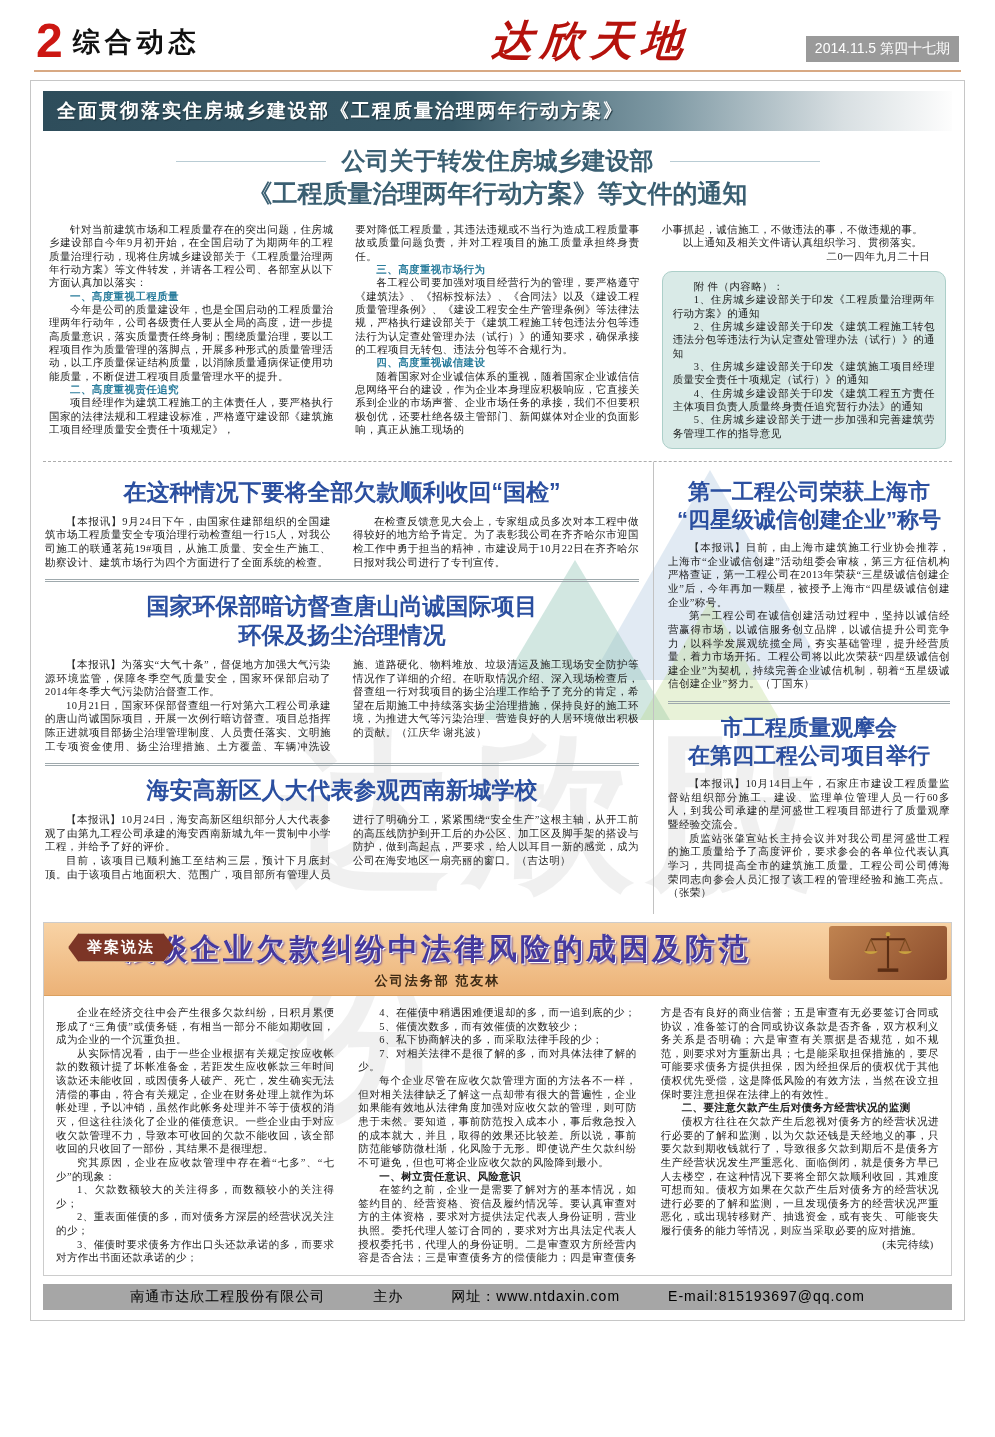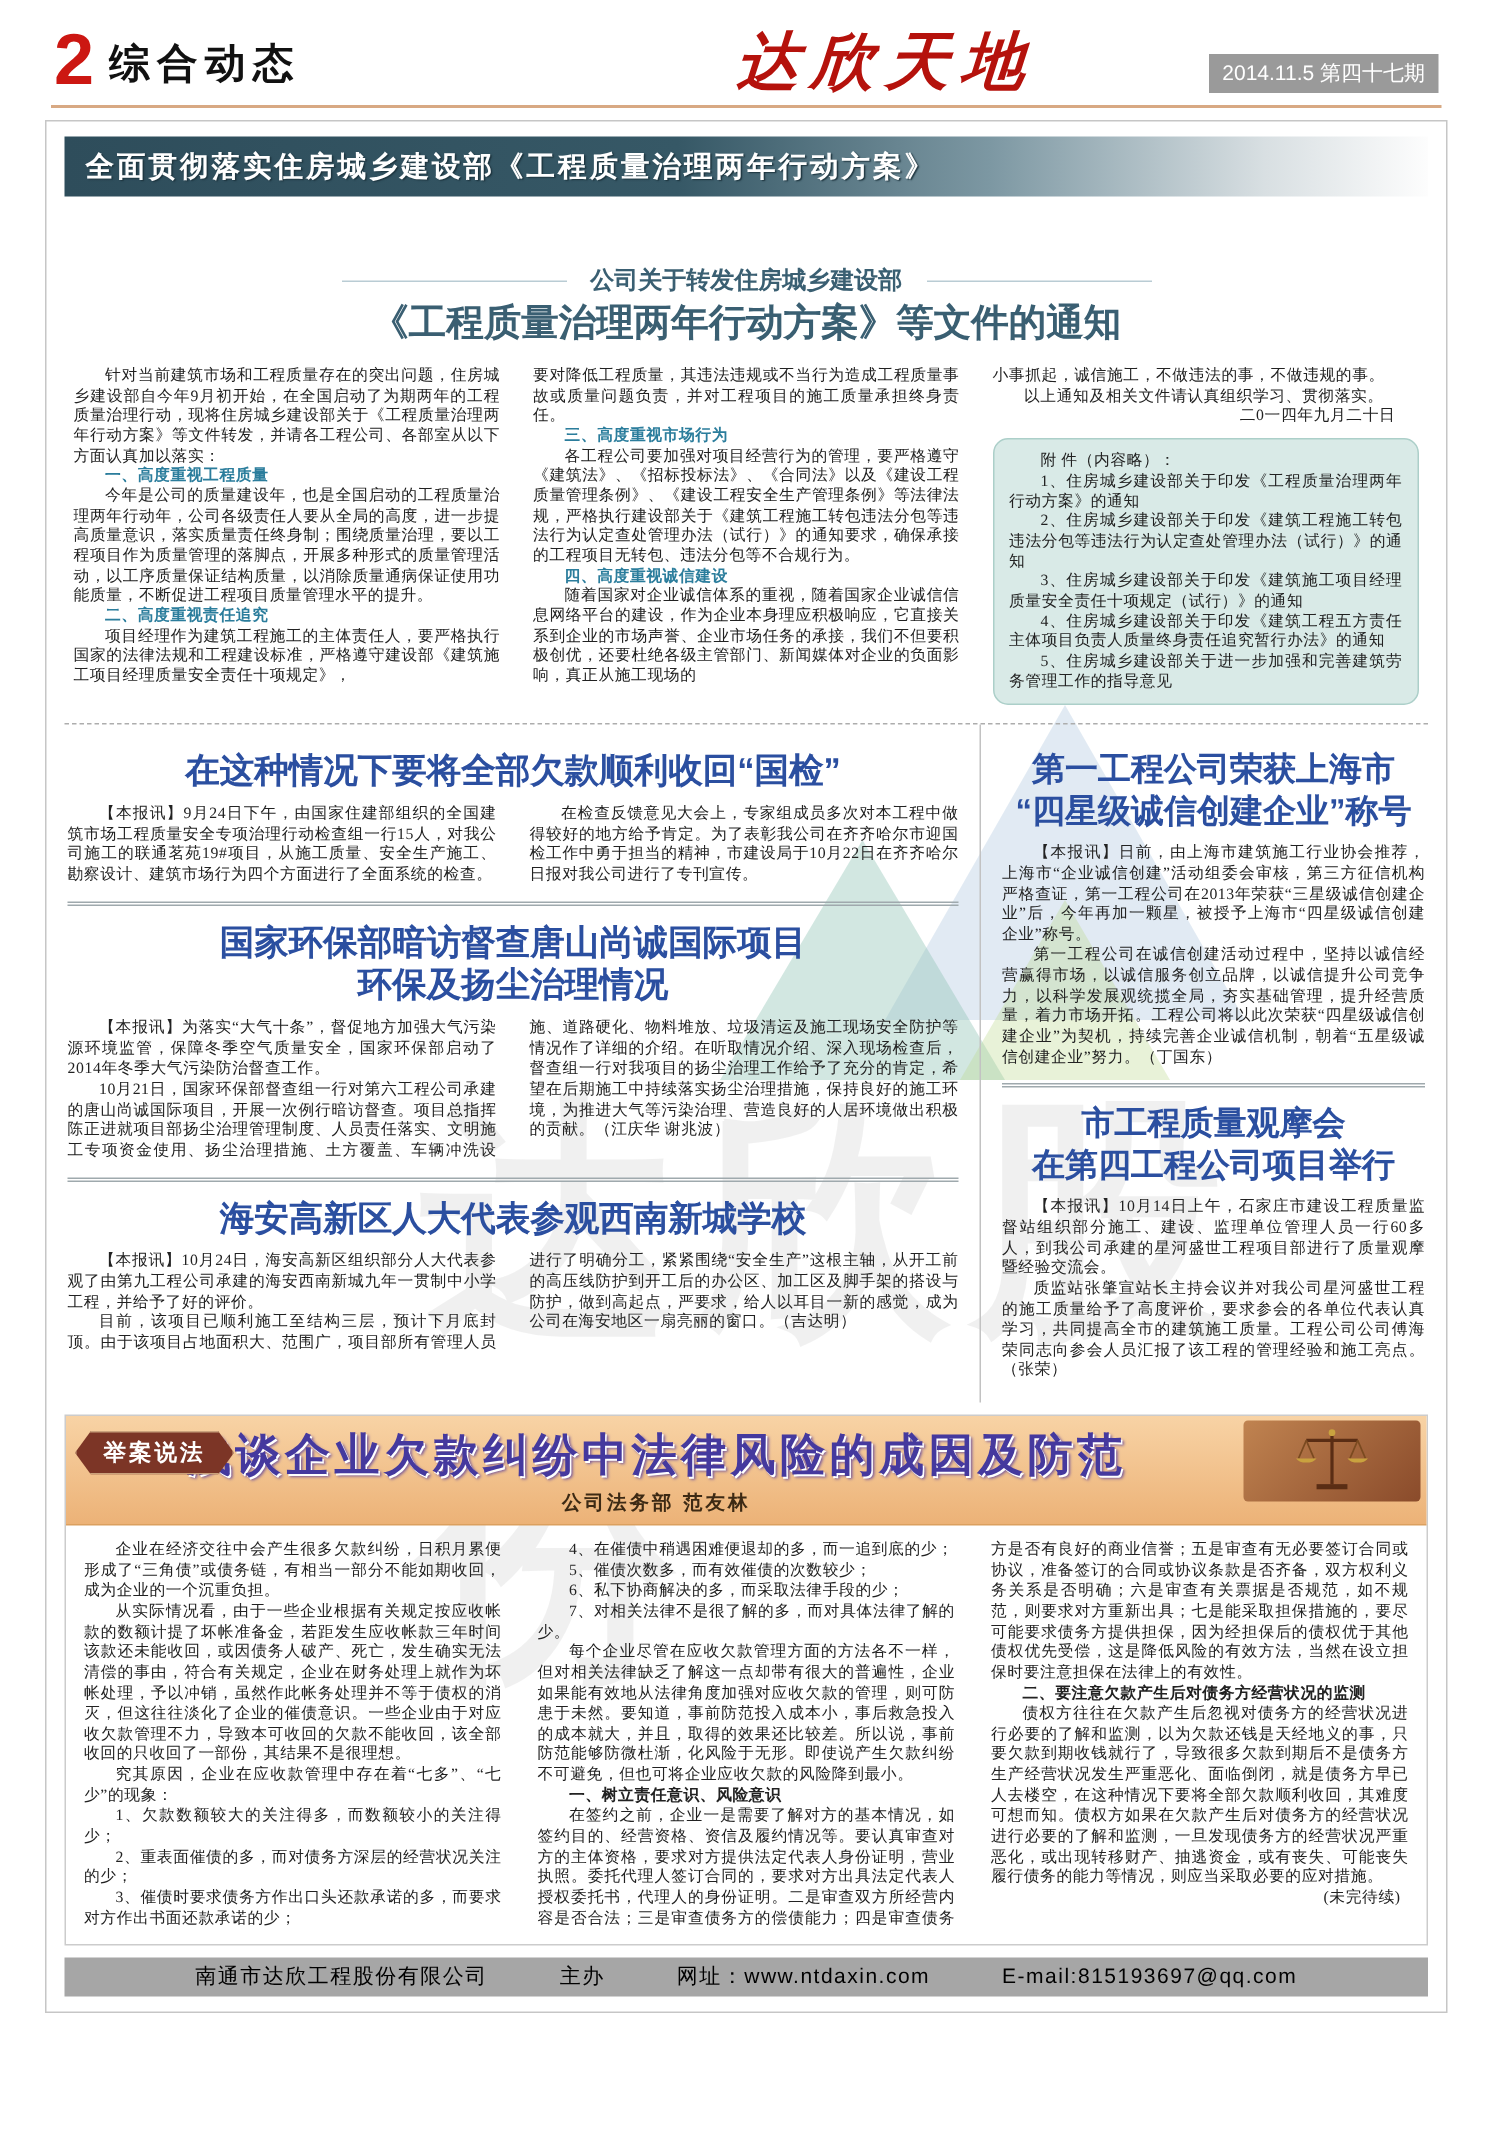--- a/index.html
+++ b/index.html
@@ -35,21 +35,21 @@
   .para { margin:0; text-indent:2em; text-align:justify; }
   .para.cont { text-indent:0; }
   .para.h-teal { color:#2b7d9c; font-weight:bold; }
   .para.h-bold { font-weight:bold; }
   .para.date { text-align:right; text-indent:0; padding-right:1.5em; }
   .para.ending { text-align:right; text-indent:0; padding-right:.5em; }
 
   
   .main-article { padding:14px 6px 12px 6px; border-bottom:1px dashed #adadad; }
   .main-title { text-align:center; color:#3a5f72; font-family:"Liberation Sans",sans-serif; font-weight:bold; line-height:1.35; margin-bottom:12px; }
-  .main-title .t1 { display:flex; align-items:center; justify-content:center; gap:16px; font-size:16px;margin-top:32px; }
+  .main-title .t1 { display:flex; align-items:center; justify-content:center; gap:16px; font-size:24px; }
   .main-title .t1:before,.main-title .t1:after { content:""; height:1px; background:#b9ccd4; width:150px; }
   .main-title .t2 { display:block; font-size:25px; }
   .cols3 { display:flex; gap:22px; }
   .cols3 .col { flex:1; font-size:10.5px; line-height:1.27; letter-spacing:.4px; }
   .attach-box { background:#d9eae7; border:1px solid #accfc9; border-radius:10px; padding:8px 10px; margin-top:8px; }
   .attach-box .para { margin:0; }
 
   
   .zone { display:flex; margin-top:0; }
   .zone-left { width:610px; padding:6px 14px 4px 2px; }
@@ -59,21 +59,21 @@
   .art-title { text-align:center; color:#2b4fa0; font-family:"Liberation Sans",sans-serif; font-weight:bold; line-height:1.25; margin:4px 0 8px 0; }
   .art-title span { display:block; }
   .zone-left .art-title { font-size:23px; }
   .zone-right .art-title { font-size:22px; }
   .art-body { font-size:10.5px; line-height:1.3; letter-spacing:.4px; }
   .art-body.two-col { column-count:2; column-gap:22px; }
 
   
   .legal { border:1px solid #cccccc; margin-top:8px; }
   .legal-banner { position:relative; background:linear-gradient(to bottom,#f8d3a5,#ecb277); padding:6px 130px 5px 10px; border-bottom:1px solid #dba05f; }
-  .legal-badge { position:absolute; left:6px; top:10px; background:#7c3526; color:#fff; font-family:Liberation Sans, sans-serif; font-weight:bold; font-size:15px; letter-spacing:2px; padding:4px 18px; clip-path:polygon(10% 0,90% 0,100% 50%,90% 100%,10% 100%,0 50%); border:1px solid #caa27c; }
+  .legal-badge { position:absolute; left:24px; top:10px; background:#7c3526; color:#fff; font-family:Liberation Sans, sans-serif; font-weight:bold; font-size:15px; letter-spacing:2px; padding:4px 18px; clip-path:polygon(10% 0,90% 0,100% 50%,90% 100%,10% 100%,0 50%); border:1px solid #caa27c; }
   .legal-title { text-align:center; color:#45399e; font-family:"DejaVu Serif",serif; font-weight:bold; font-size:30px; letter-spacing:3px; text-shadow:1px 1px 0 #fff,2px 2px 2px #7a5a9a; }
   .legal-byline { text-align:center; font-family:"Liberation Sans",sans-serif; font-weight:bold; font-size:13px; color:#3d2a14; margin-top:2px; letter-spacing:2px; }
   .legal-photo { position:absolute; right:4px; top:3px; width:118px; height:54px; background:linear-gradient(135deg,#c08350,#8a4b2b); border-radius:3px; display:flex; align-items:center; justify-content:center; }
   .legal-body { column-count:3; column-gap:24px; padding:10px 12px; font-size:10.5px; line-height:1.3; letter-spacing:.4px; }
 
   
   .footer-bar { margin-top:8px; background:#a6a6a6; color:#000000; font-family:"Liberation Sans",sans-serif; font-size:14px; display:flex; justify-content:center; gap:48px; padding:4px 10px; letter-spacing:1px; }
 </style>
 </head>
 <body>

